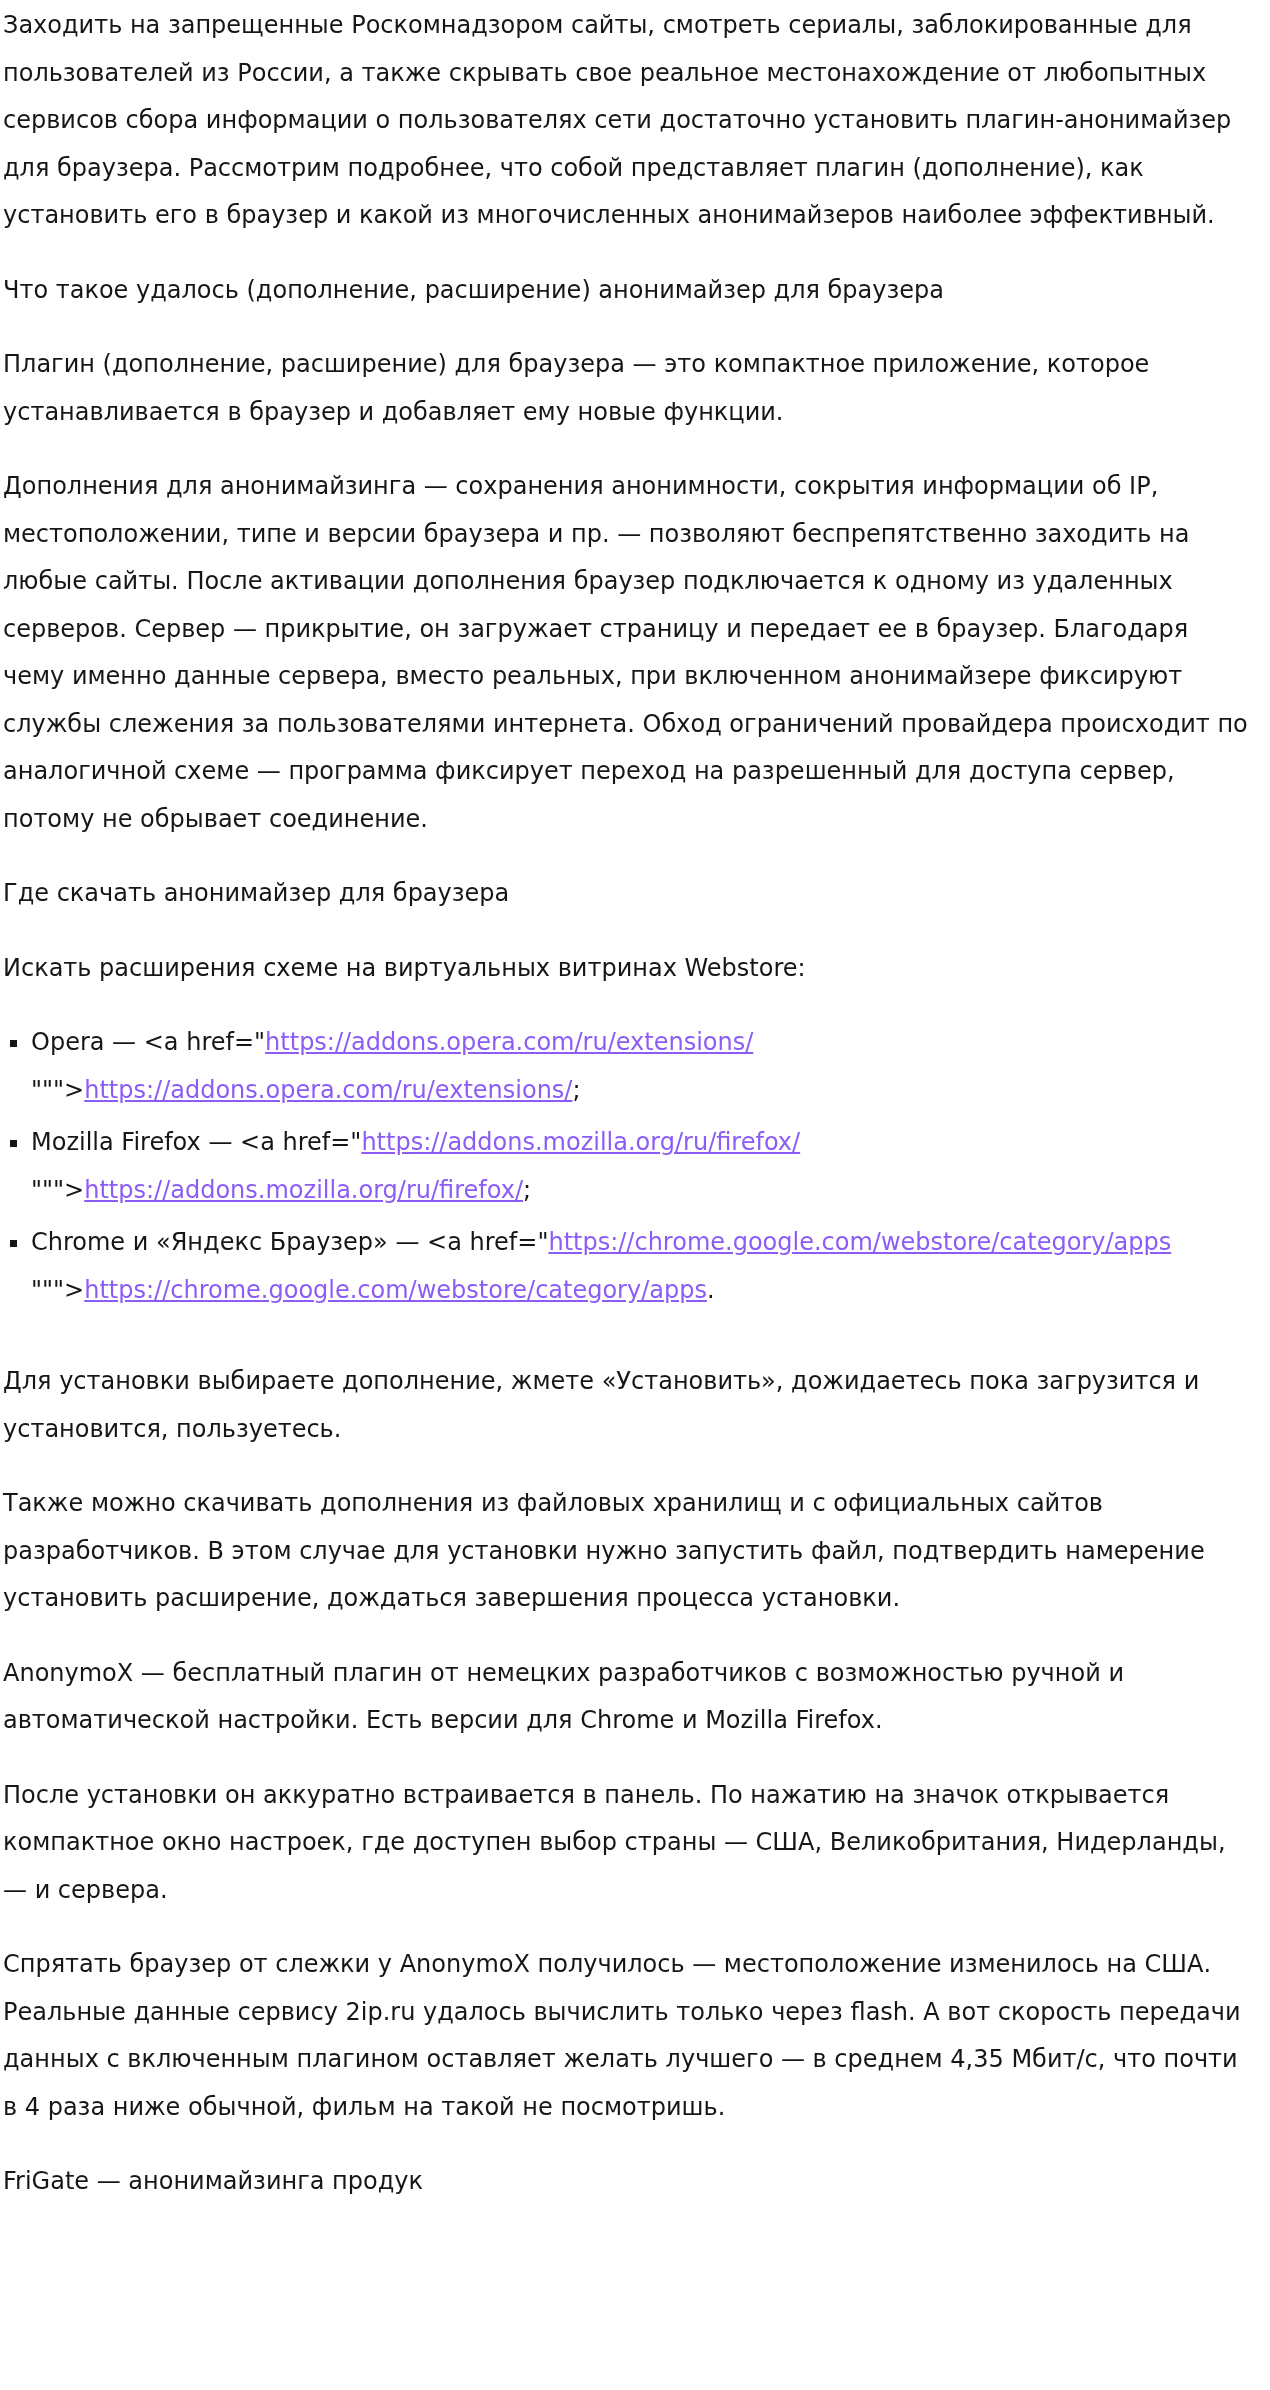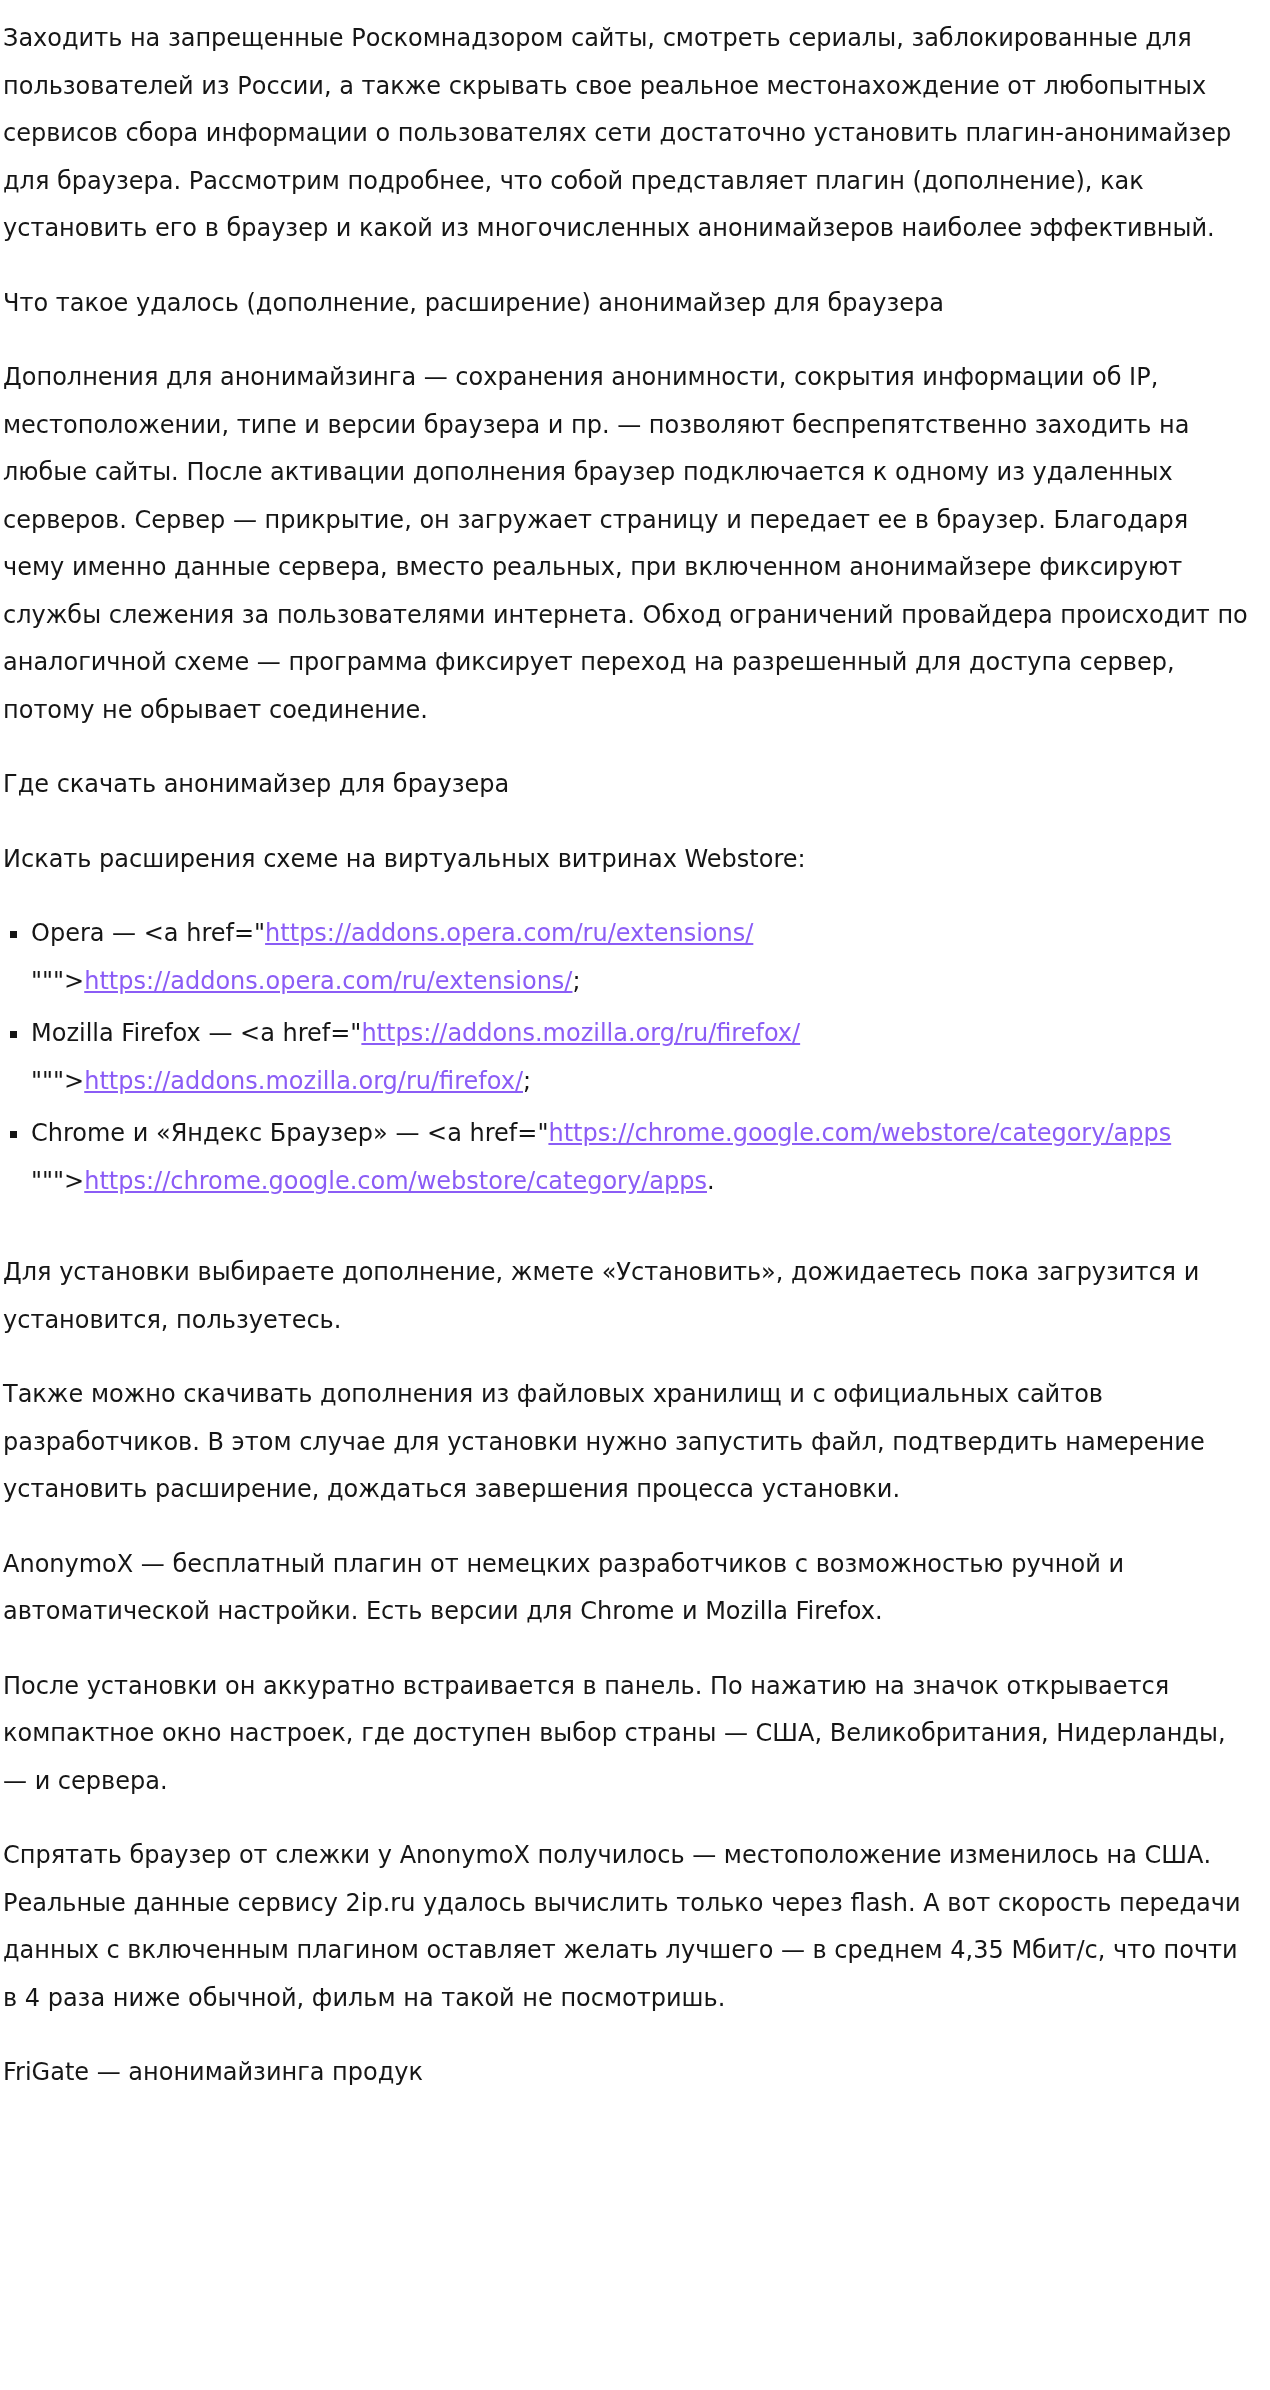--- a/index.html
+++ b/index.html
@@ -9,21 +9,21 @@
   }
   body {
     width: 1270px;
     min-height: 2390px;
     color: #161616;
     font-family: "DejaVu Sans", sans-serif;
     font-size: 24px;
     line-height: 47.5px;
   }
   .article {
-    padding: 15px 20px 0 3px;
+    padding: 2px 20px 0 3px;
     box-sizing: border-box;
     width: 1270px;
   }
   p, h2 {
     margin: 0 0 27px 0;
     font-size: 24px;
     font-weight: normal;
     line-height: 47.5px;
   }
   ul.webstore-list {
@@ -43,20 +43,21 @@
 </style>
 </head>
 <body>
 
 <div class="article">
 
   <p>Заходить на запрещенные Роскомнадзором сайты, смотреть сериалы, заблокированные для пользователей из России, а также скрывать свое реальное местонахождение от любопытных сервисов сбора информации о пользователях сети достаточно установить плагин-анонимайзер для браузера. Рассмотрим подробнее, что собой представляет плагин (дополнение), как установить его в браузер и какой из многочисленных анонимайзеров наиболее эффективный.</p>
 
   <h2>Что такое удалось (дополнение, расширение) анонимайзер для браузера</h2>
 
+  <p>Плагин (дополнение, расширение) для браузера — это компактное приложение, которое устанавливается в браузер и добавляет ему новые функции.</p>
 
   <p>Дополнения для анонимайзинга — сохранения анонимности, сокрытия информации об IP, местоположении, типе и версии браузера и пр. — позволяют беспрепятственно заходить на любые сайты. После активации дополнения браузер подключается к одному из удаленных серверов. Сервер — прикрытие, он загружает страницу и передает ее в браузер. Благодаря чему именно данные сервера, вместо реальных, при включенном анонимайзере фиксируют службы слежения за пользователями интернета. Обход ограничений провайдера происходит по аналогичной схеме — программа фиксирует переход на разрешенный для доступа сервер, потому не обрывает соединение.</p>
 
   <h2>Где скачать анонимайзер для браузера</h2>
 
   <p>Искать расширения схеме на виртуальных витринах Webstore:</p>
 
   <ul class="webstore-list">
     <li><span>Opera — &lt;a href="</span><a class="url-link">https://addons.opera.com/ru/extensions/</a> <span>"""&gt;</span><a class="url-link">https://addons.opera.com/ru/extensions/</a><span>;</span></li>
     <li><span>Mozilla Firefox — &lt;a href="</span><a class="url-link">https://addons.mozilla.org/ru/firefox/</a> <span>"""&gt;</span><a class="url-link">https://addons.mozilla.org/ru/firefox/</a><span>;</span></li>

